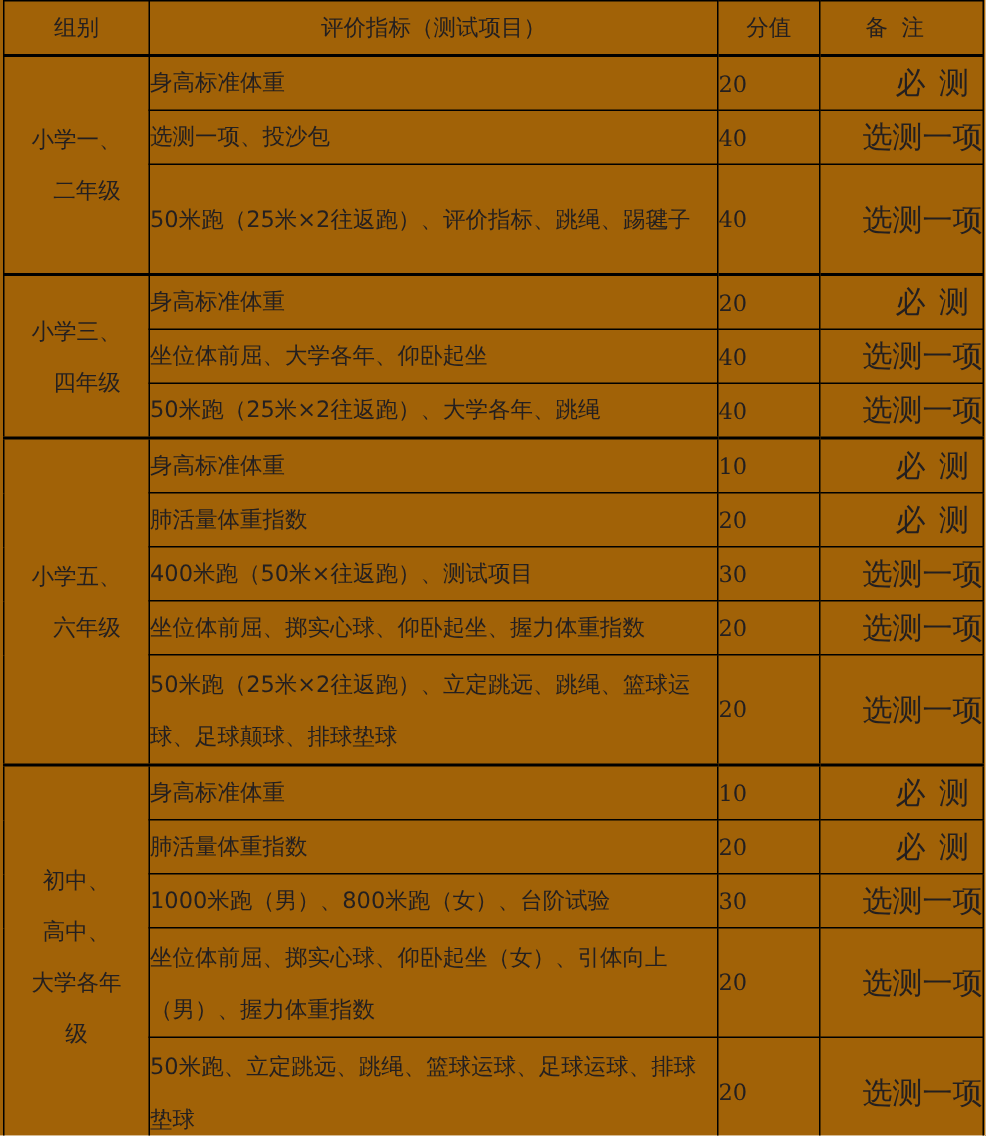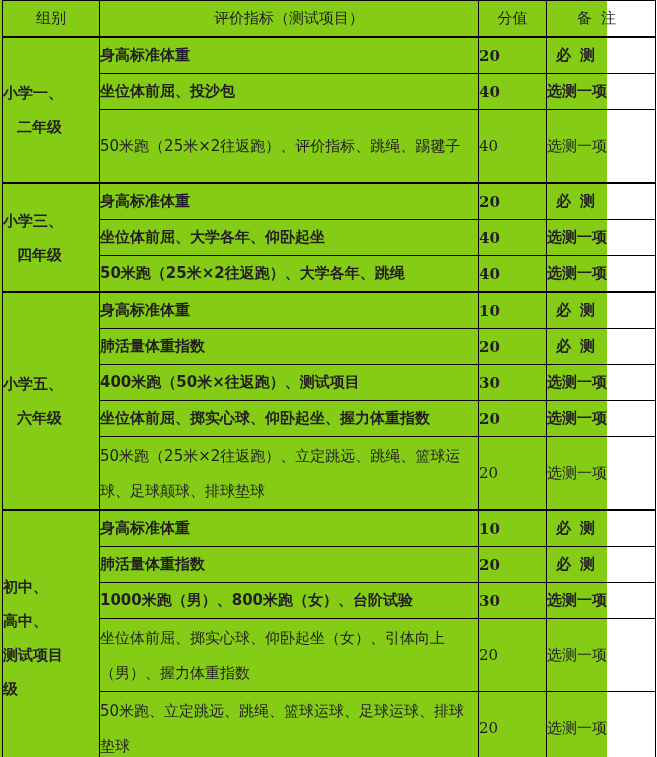--- a/index.html
+++ b/index.html
@@ -8,25 +8,25 @@
     background: #ffffff;
   }
   body {
     width: 657px;
     height: 757px;
     font-family: "DejaVu Sans", "Liberation Sans", sans-serif;
     color: #231f20;
     overflow: hidden;
   }
   .sheet {
-    width: 607px;
+    width: 657px;
     height: 757px;
     box-sizing: border-box;
     position: relative;
-    background: #84cc16;
+    background: #a16207;
   }
   table.fitness-table {
     border-collapse: collapse;
     width: 653px;
     margin: 0 2px;
     table-layout: fixed;
   }
   table.fitness-table td,
   table.fitness-table th {
     border: 1px solid #000000;
@@ -51,20 +51,21 @@
   .hdr-score { letter-spacing: 0px; }
   .hdr-note  { letter-spacing: 9px; padding-left: 9px; }
 
   
   tr.group-start > td {
     border-top: 2px solid #000000;
   }
 
   
   td.group-cell {
+    text-align: center;
     font-size: 15px;
     line-height: 34px;
     padding: 0 4px;
   }
   td.group-cell .glabel {
     display: block;
   }
   td.group-cell .glabel.indent {
     padding-left: 14px;
   }
@@ -84,29 +85,29 @@
 
   
   td.score-cell {
     text-align: left;
     font-size: 15px;
     font-family: "DejaVu Serif", "Liberation Serif", serif;
   }
 
   
   td.note-cell {
-    text-align: left;
-    font-size: 15px;
+    text-align: right;
+    font-size: 20px;
   }
   td.note-cell.spaced {
     letter-spacing: 9px;
     padding-left: 9px;
   }
 
-  tr.r1 td { height: 35px; font-weight: bold; }
+  tr.r1 td { height: 35px; }
   tr.r2 td { height: 71px; }
 </style>
 </head>
 <body>
 
 <div class="sheet">
   <table class="fitness-table">
     <colgroup>
       <col class="c-group">
       <col class="c-item">
@@ -123,21 +124,21 @@
     <tr class="r1 group-start">
           <td class="group-cell" rowspan="3">
             <span class="glabel">小学一、</span>
             <span class="glabel indent">二年级</span>
           </td>
           <td class="item-cell">身高标准体重</td>
           <td class="score-cell">20</td>
           <td class="note-cell spaced">必测</td>
         </tr>
         <tr class="r1">
-          <td class="item-cell">坐位体前屈、投沙包</td>
+          <td class="item-cell">选测一项、投沙包</td>
           <td class="score-cell">40</td>
           <td class="note-cell">选测一项</td>
         </tr>
         <tr class="r2">
           <td class="item-cell two-line">50米跑（25米×2往返跑）、评价指标、跳绳、踢毽子</td>
           <td class="score-cell">40</td>
           <td class="note-cell">选测一项</td>
         </tr>
         <tr class="r1 group-start">
           <td class="group-cell" rowspan="3">
@@ -184,21 +185,21 @@
         </tr>
         <tr class="r2">
           <td class="item-cell two-line">50米跑（25米×2往返跑）、立定跳远、跳绳、篮球运球、足球颠球、排球垫球</td>
           <td class="score-cell">20</td>
           <td class="note-cell">选测一项</td>
         </tr>
         <tr class="r1 group-start">
           <td class="group-cell" rowspan="5">
             <span class="glabel">初中、</span>
             <span class="glabel">高中、</span>
-            <span class="glabel">测试项目</span>
+            <span class="glabel">大学各年</span>
             <span class="glabel">级</span>
           </td>
           <td class="item-cell">身高标准体重</td>
           <td class="score-cell">10</td>
           <td class="note-cell spaced">必测</td>
         </tr>
         <tr class="r1">
           <td class="item-cell">肺活量体重指数</td>
           <td class="score-cell">20</td>
           <td class="note-cell spaced">必测</td>

